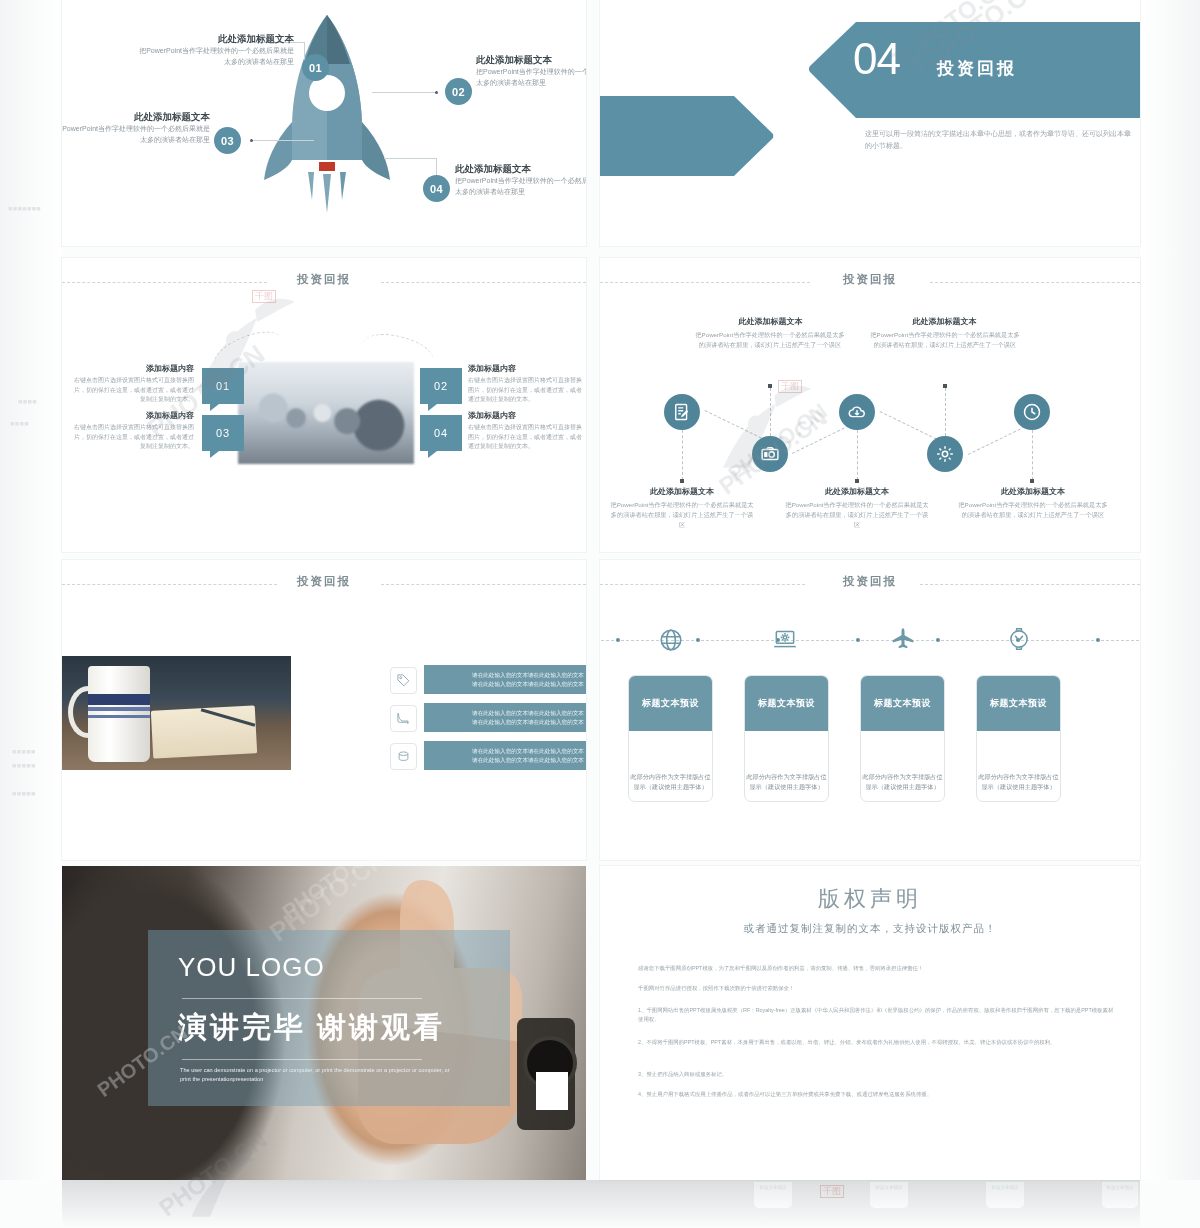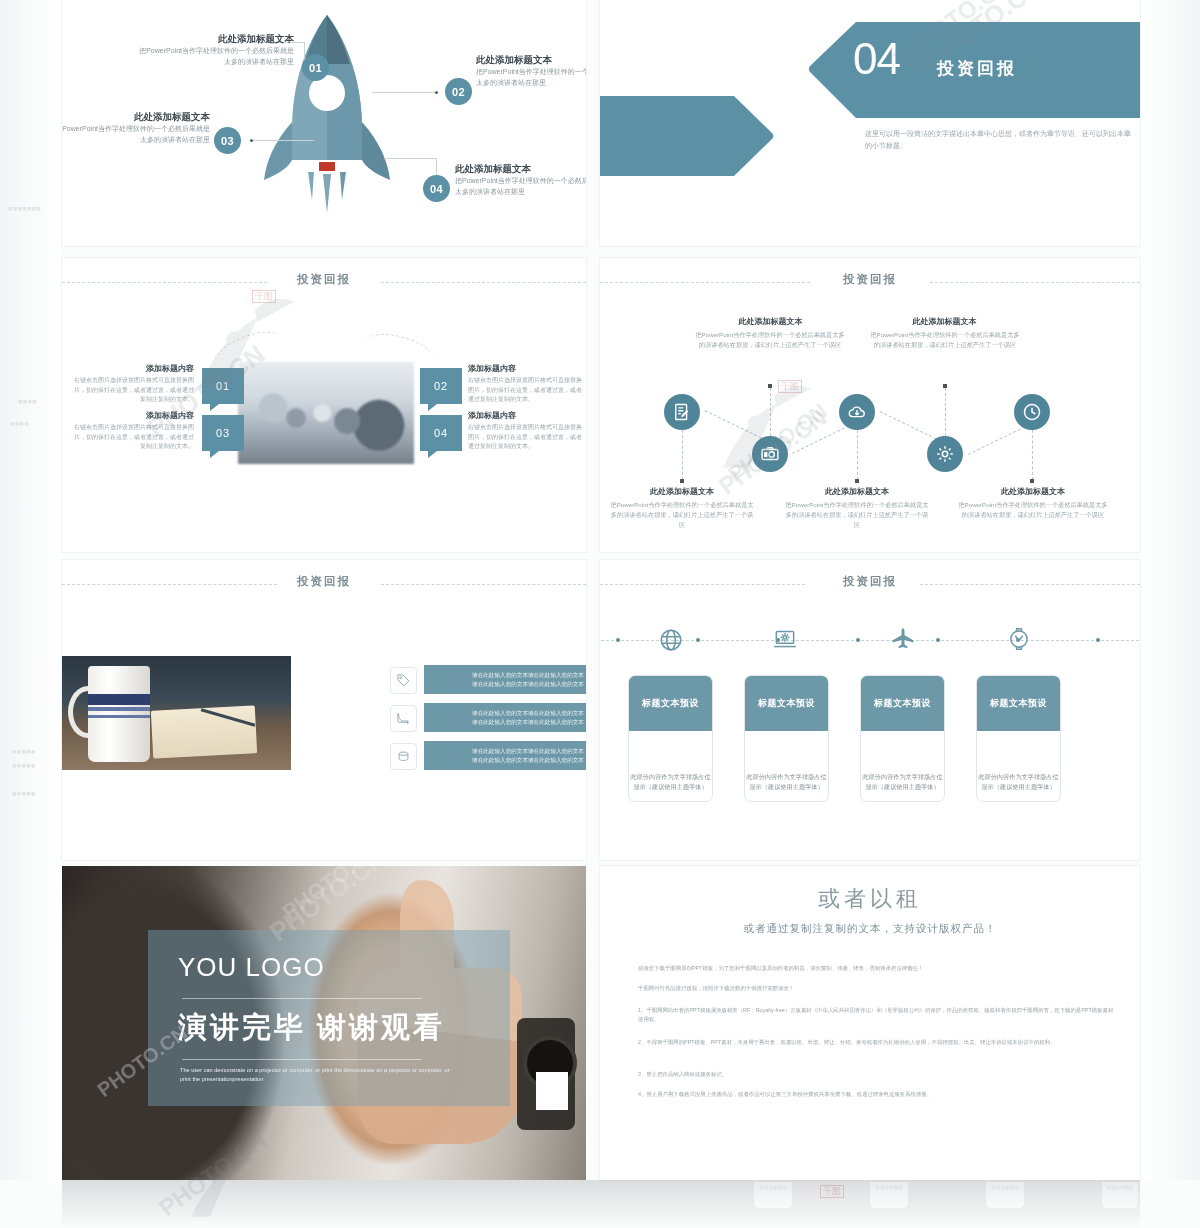--- a/index.html
+++ b/index.html
@@ -467,21 +467,21 @@
     <div class="yl" style="left:116px;top:86px;">YOU LOGO</div>
     <div class="rule" style="left:120px;top:132px;width:240px;"></div>
     <div class="zw" style="left:116px;top:142px;">演讲完毕  谢谢观看</div>
     <div class="rule" style="left:120px;top:193px;width:240px;"></div>
     <div class="en" style="left:118px;top:200px;width:280px;">The user can demonstrate on a projector or computer, or print the demonstrate on a projector or computer, or print the presentationpresentation</div>
     <div class="wsq" style="left:474px;top:206px;width:32px;height:38px;"></div>
     <div class="wm" style="left:212px;top:2px;font-size:22px;transform:rotate(-36deg);color:rgba(255,255,255,.18);">PHOTO.CN</div>
   </div>
 
   <div class="sheet shadow" style="left:600px;top:866px;width:540px;height:314px;">
-    <div class="cp-title" style="top:18px;">或者以租</div>
+    <div class="cp-title" style="top:18px;">版权声明</div>
     <div class="cp-sub" style="top:56px;">或者通过复制注复制的文本，支持设计版权产品！</div>
 
     <div class="cp-p" style="left:38px;top:98px;width:470px;">感谢您下载千图网原创PPT模板，为了您和千图网以及原创作者的利益，请勿复制、传播、转售，否则将承担法律责任！</div>
     <div class="cp-p" style="left:38px;top:118px;width:470px;">千图网对竹作品进行授权，按照作下载次数的十倍进行索赔保全！</div>
     <div class="cp-p" style="left:38px;top:140px;width:478px;">1、千图网网站出售的PPT模板属免版税类（RF：Royalty-free）正版素材《中华人民共和国著作法》和《世界版权公约》的保护，作品的所有权、版权和著作权归千图网所有，您下载的是PPT模板素材使用权。</div>
     <div class="cp-p" style="left:38px;top:172px;width:478px;">2、不得将千图网的PPT模板、PPT素材，本身用于再出售，或者以租、出借、转让、分销、发布或者作为礼物供他人使用，不得转授权、出卖、转让本协议或本协议中的权利。</div>
     <div class="cp-p" style="left:38px;top:204px;width:470px;">3、禁止把作品纳入商标或服务标记。</div>
     <div class="cp-p" style="left:38px;top:224px;width:478px;">4、禁止用户用下载格式应用上传播作品，或者作品可以让第三方单独付费或共享免费下载、或通过转发电送服务系统传播。</div>
   </div>
 

